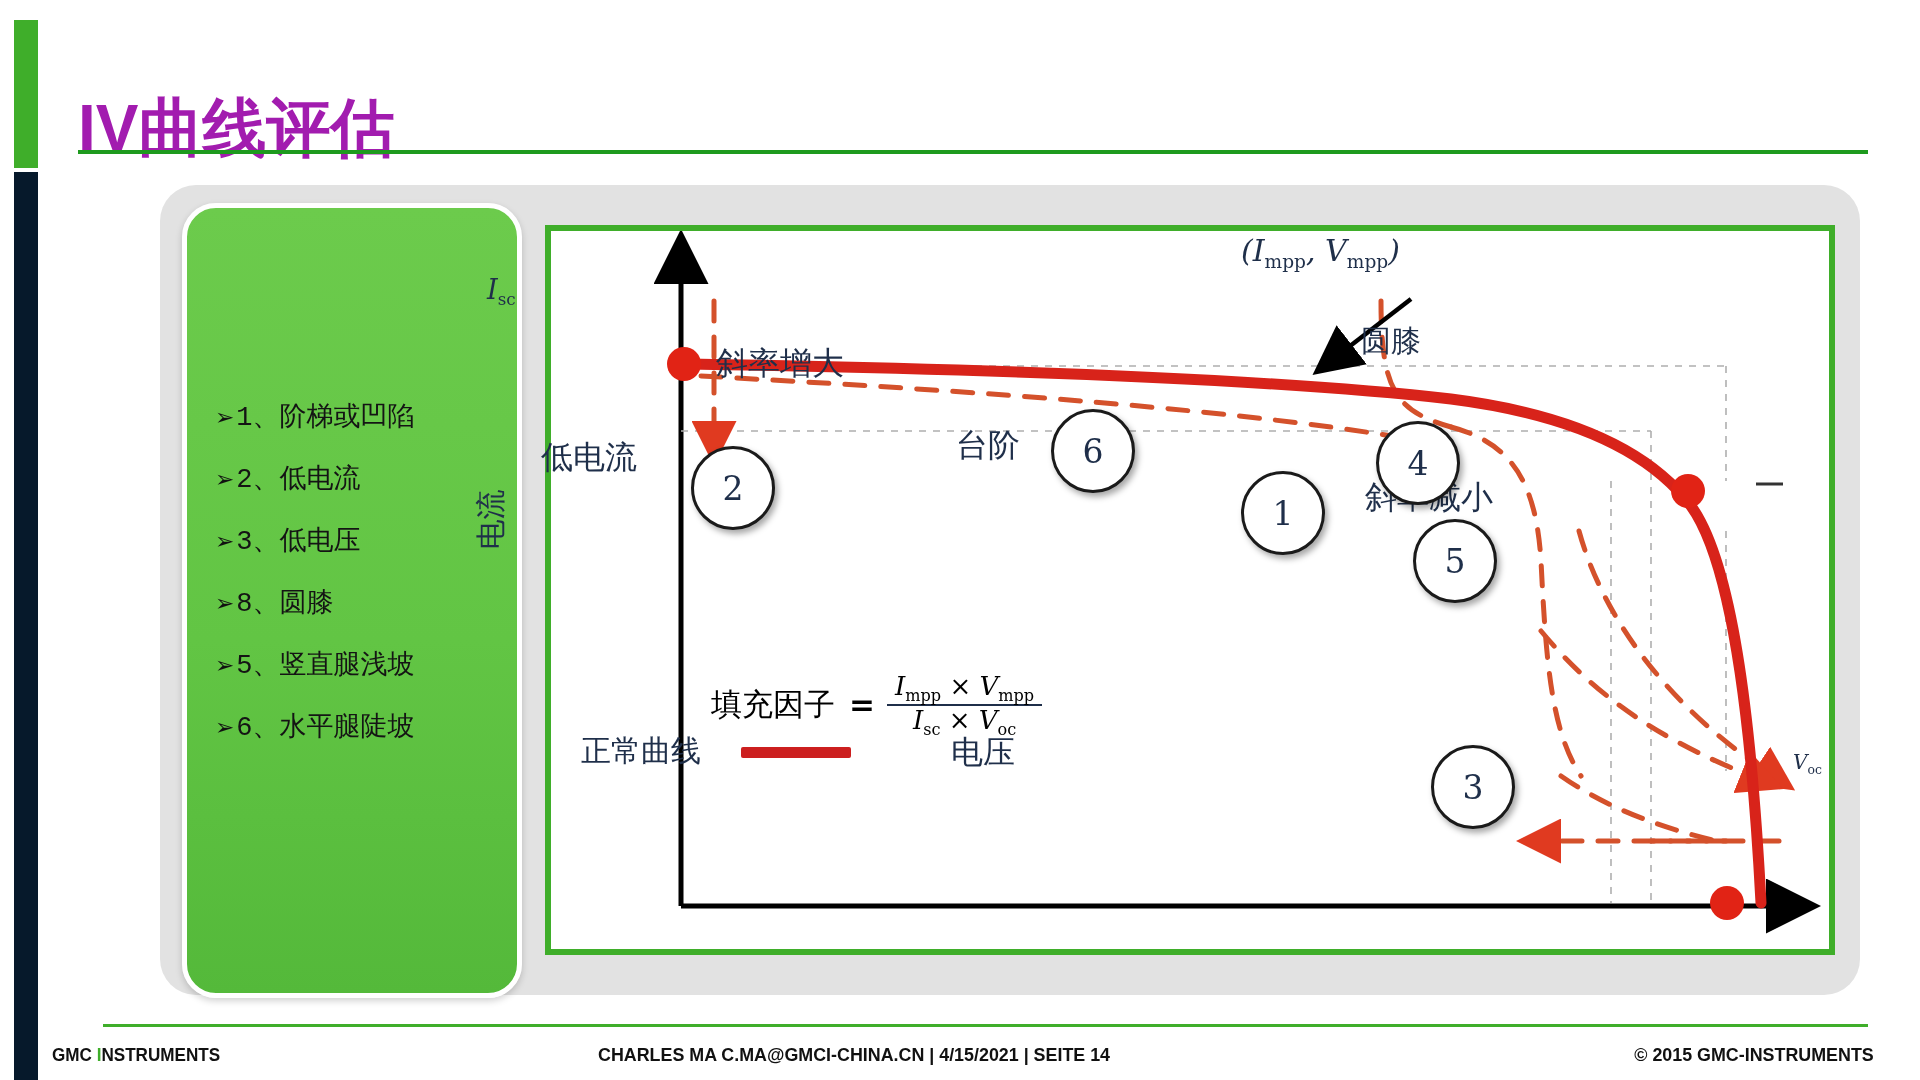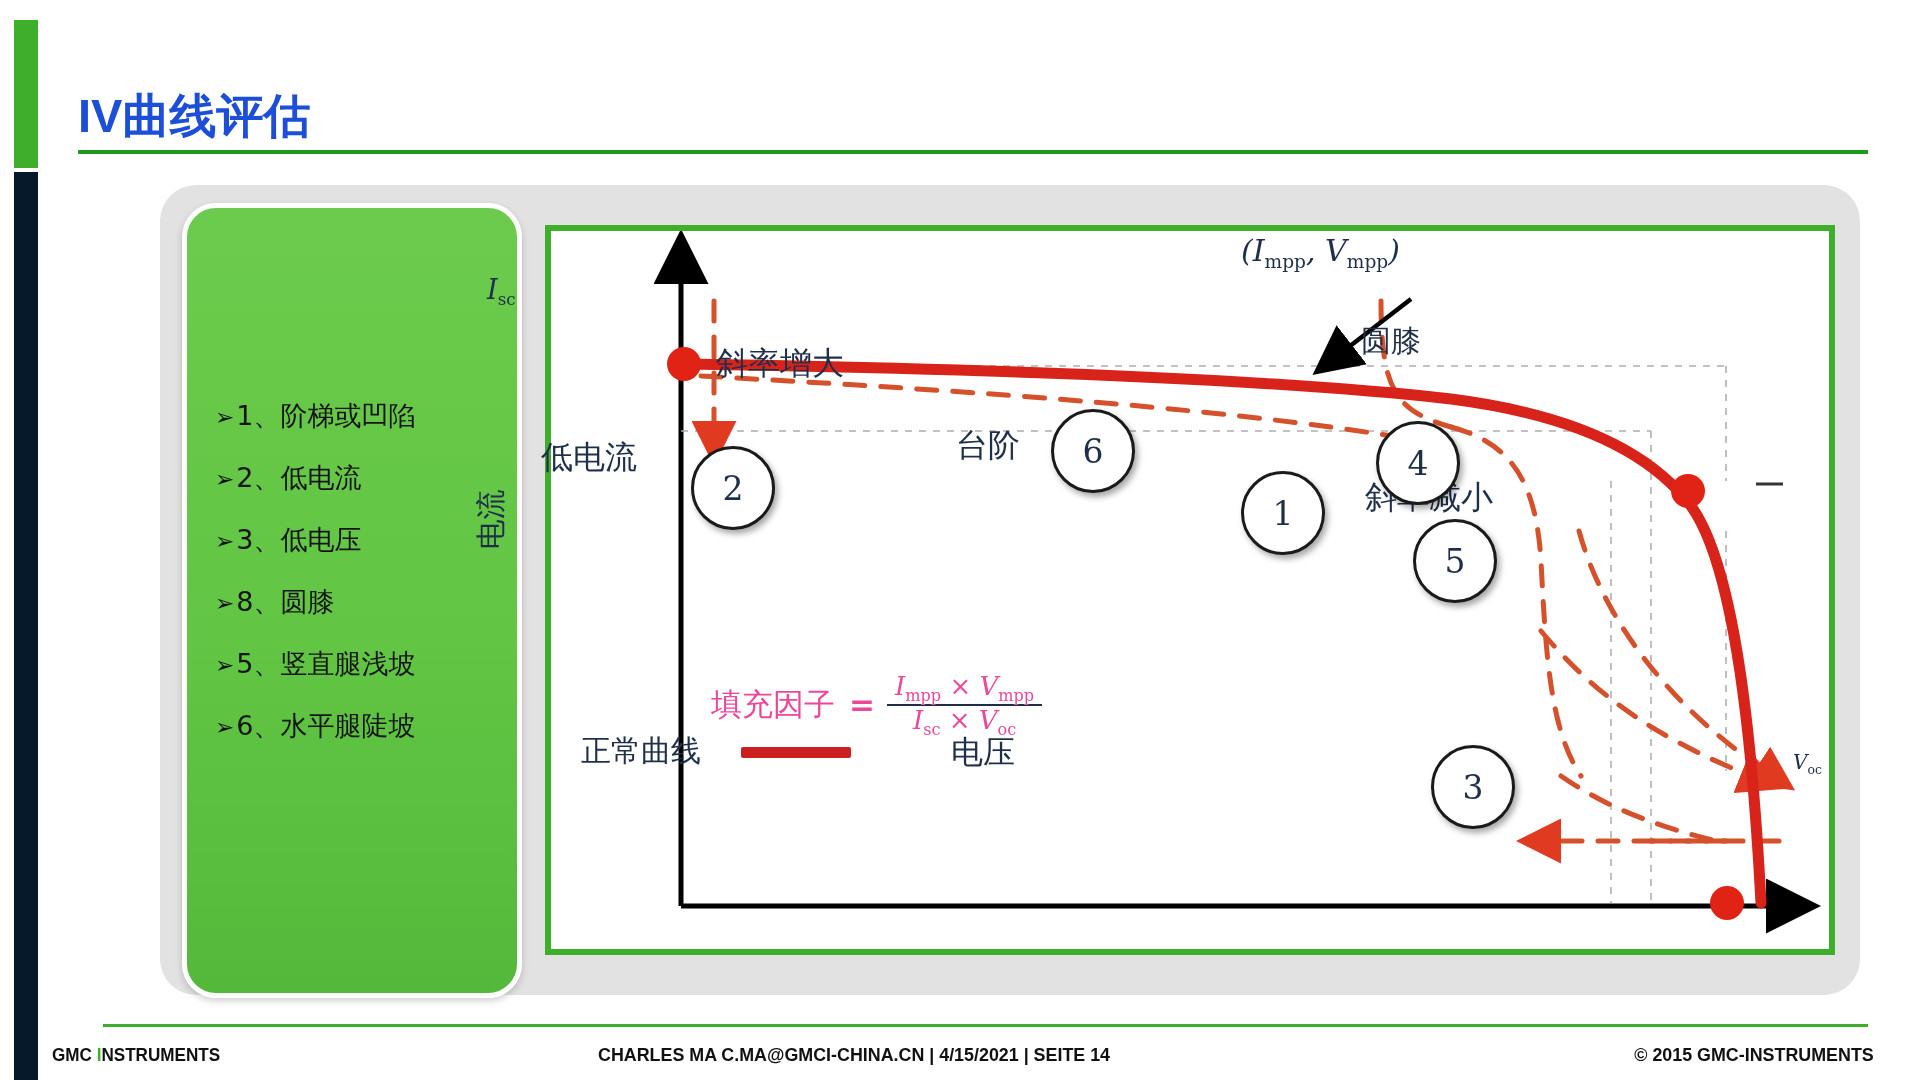--- a/index.html
+++ b/index.html
@@ -9,21 +9,21 @@
     font-family:"Liberation Sans","DejaVu Sans",sans-serif;
     position:relative;overflow:hidden;
   }
   
   .accent-green{position:absolute;left:14px;top:20px;width:24px;height:148px;background:#3FAE2A;}
   .accent-dark{position:absolute;left:14px;top:172px;width:24px;height:908px;background:#06192B;}
 
   
   .slide-title{
     position:absolute;left:78px;top:85px;
-    font-size:47px;font-weight:bold;color:#1d4ed8;
+    font-size:64px;font-weight:bold;color:#a21caf;
     letter-spacing:0px;white-space:nowrap;text-align:right;
   }
   .title-rule{position:absolute;left:78px;top:150px;width:1790px;height:4px;background:#1E9A1E;}
 
   
   .brand{position:absolute;right:36px;top:34px;width:260px;}
   .brand-row{display:flex;align-items:center;height:34px;margin-bottom:10px;}
   .brand-tri{width:26px;height:26px;margin-right:6px;flex:0 0 auto;}
   .brand-txt{font-size:19px;color:#231F20;letter-spacing:0px;white-space:nowrap;
              font-family:"Liberation Sans",sans-serif;transform:scaleX(.92);transform-origin:left center;}
@@ -36,21 +36,21 @@
   .green-card{
     position:absolute;left:182px;top:203px;width:340px;height:795px;
     background:linear-gradient(180deg,#6CCB4C 0%,#62C544 55%,#54B93A 100%);
     border:5px solid #ffffff;border-radius:34px;box-sizing:border-box;
     box-shadow:0 3px 7px rgba(0,0,0,.18);
   }
   .bullets{position:absolute;left:28px;top:190px;right:8px;}
   .bullet{display:flex;align-items:baseline;margin-bottom:26px;color:#141414;
           font-size:27px;font-family:"DejaVu Sans",sans-serif;}
   .bullet .arw{font-size:23px;margin-right:2px;line-height:1;color:#111;}
-  .bullet .btxt{white-space:nowrap;}
+  .bullet .btxt{white-space:nowrap;font-family:Liberation Mono, monospace;}
 
   
   .chart-frame{
     position:absolute;left:545px;top:225px;width:1290px;height:730px;
     background:#ffffff;border:6px solid #3FAE2A;box-sizing:border-box;
   }
   .chart-svg{position:absolute;left:0;top:0;width:100%;height:100%;}
 
   
   .ctext{position:absolute;color:#1F2F4A;font-family:"DejaVu Serif","Liberation Serif",serif;white-space:nowrap;}
@@ -69,21 +69,21 @@
   .callout{
     position:absolute;width:78px;height:78px;border-radius:50%;
     background:#ffffff;border:3px solid #1a1a1a;
     display:flex;align-items:center;justify-content:center;
     font-size:33px;color:#1F2F4A;font-family:"DejaVu Serif",serif;
     box-shadow:3px 4px 6px rgba(0,0,0,.35);
   }
 
   
   .formula{position:absolute;left:160px;top:440px;display:flex;align-items:center;
-           color:#ec4899;font-family:"DejaVu Serif","Liberation Serif",serif;}
+           color:#000000;font-family:"DejaVu Serif","Liberation Serif",serif;}
   .formula .lead{font-size:31px;margin-right:14px;}
   .formula .eq{font-size:31px;margin-right:12px;font-weight:bold;}
   .frac{display:inline-block;text-align:center;font-size:26px;font-style:italic;}
   .frac .num{padding:0 8px 3px 8px;border-bottom:2px solid #1F2F4A;}
   .frac .den{padding:3px 8px 0 8px;}
   sub{font-size:.62em;font-style:normal;}
 
   
   .legend-swatch{position:absolute;left:190px;top:516px;width:110px;height:11px;background:#CC1F1F;border-radius:2px;}
 

